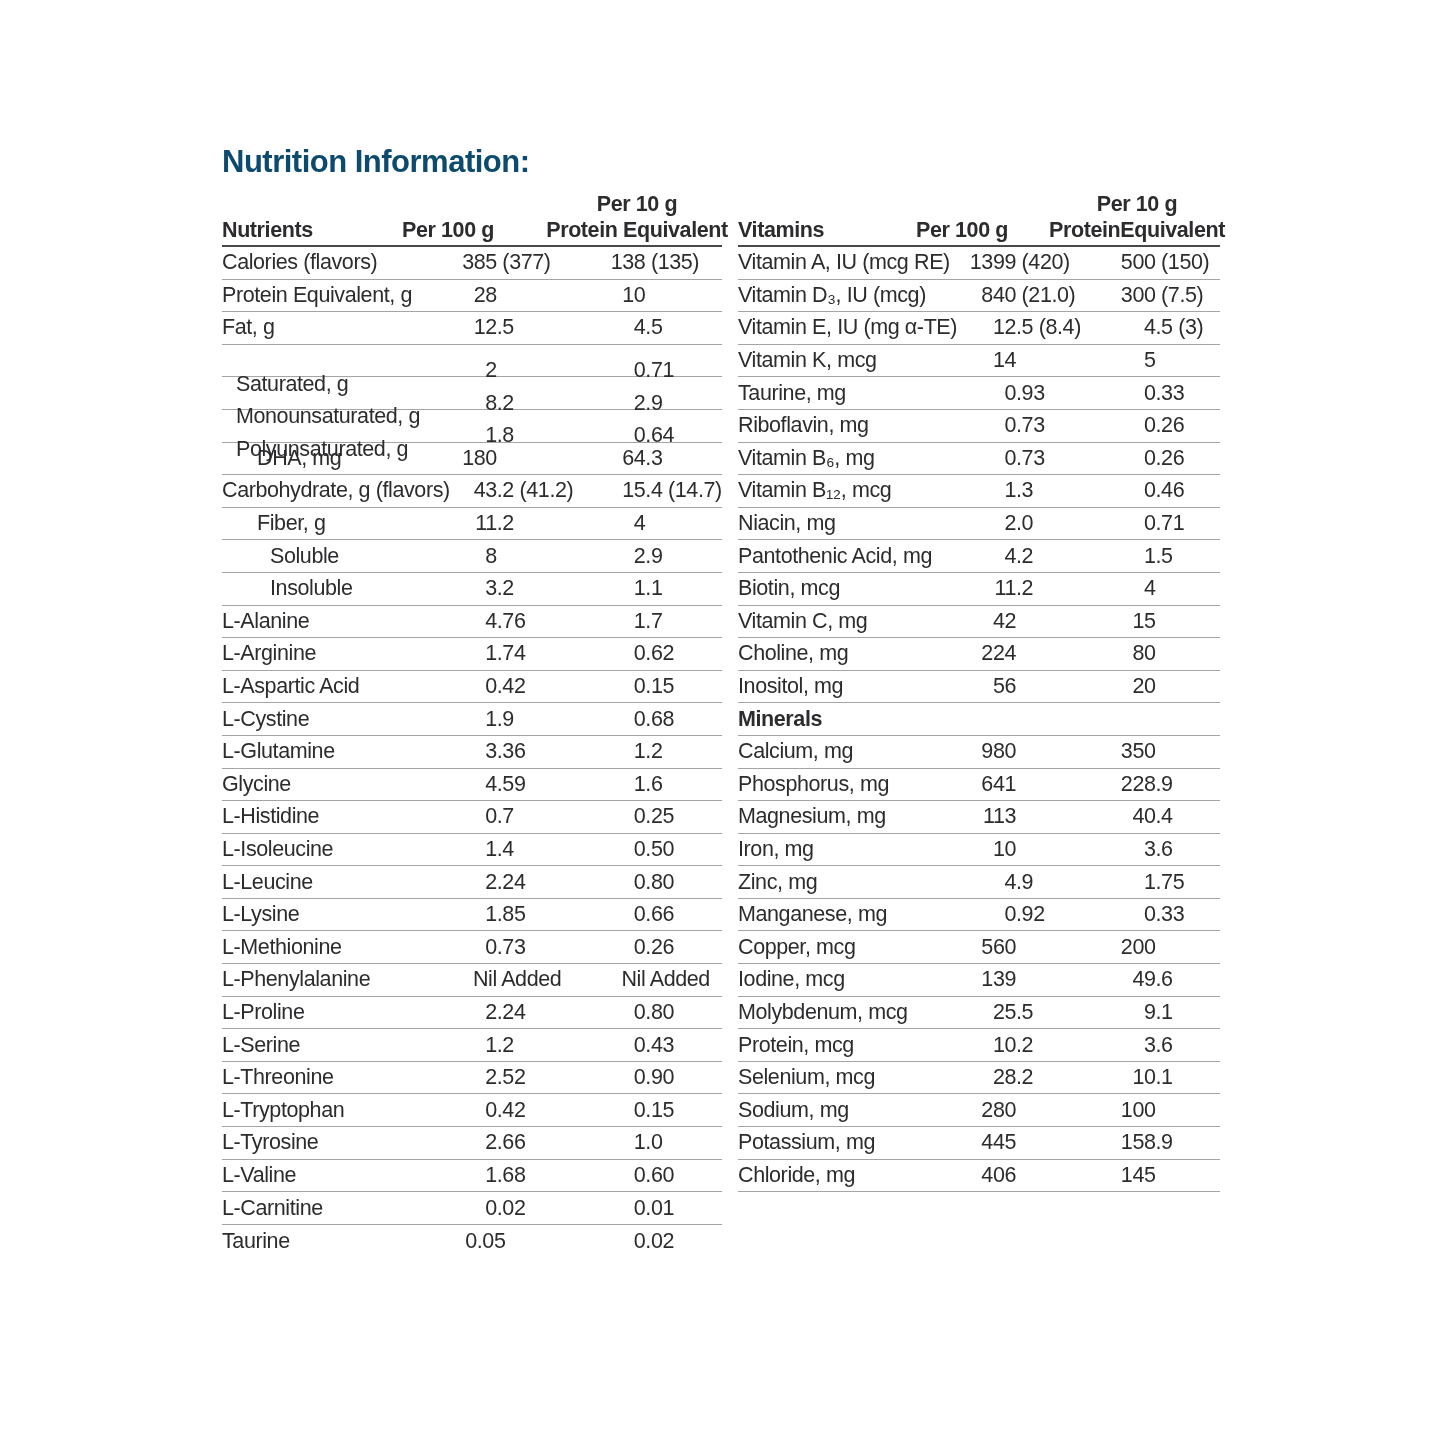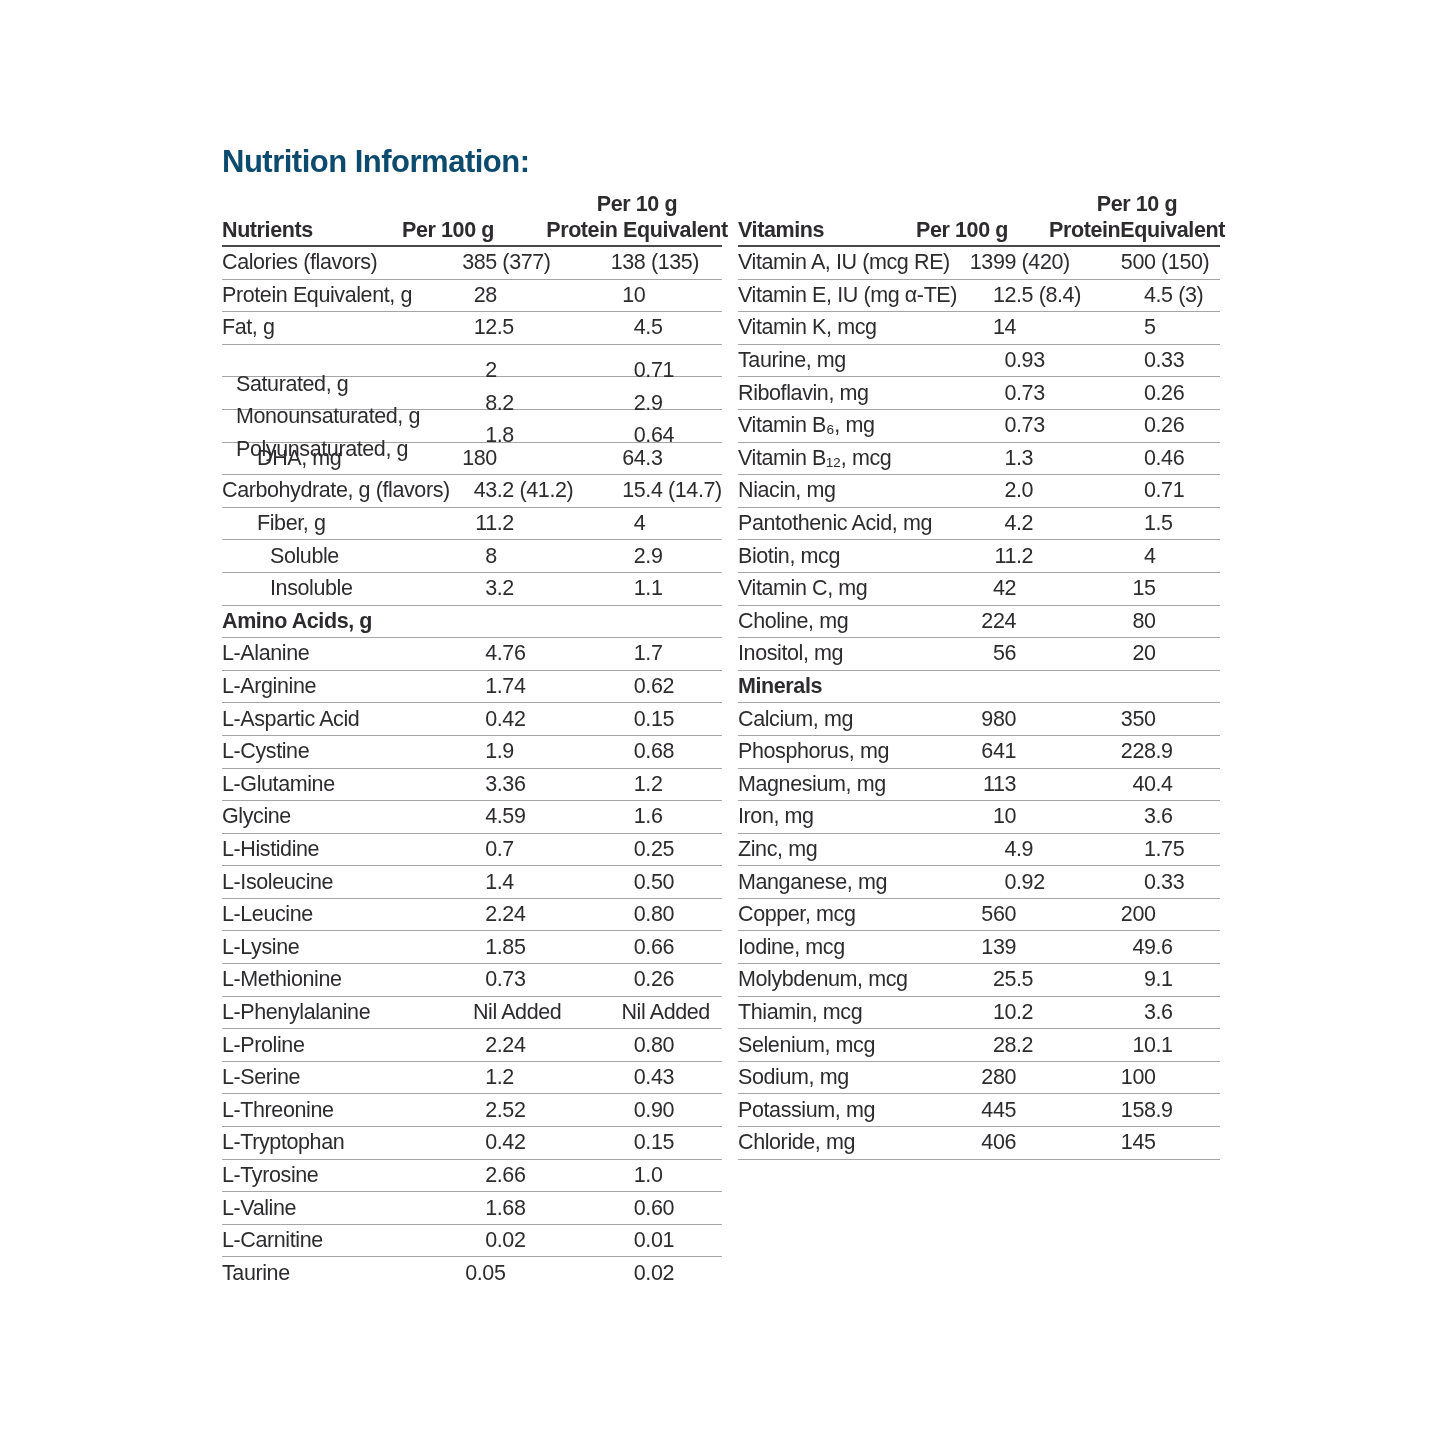--- a/index.html
+++ b/index.html
@@ -184,25 +184,20 @@
           <span class="lbl">Insoluble</span>
           <span class="v v1">
             <span class="i">3</span>
             <span class="r">.2</span>
           </span>
           <span class="v v2">
             <span class="i">1</span>
             <span class="r">.1</span>
           </span>
         </div>
-        <div class="row ind0 section">
-          <span class="lbl">Amino Acids, g</span>
-          <span class="v v1"></span>
-          <span class="v v2"></span>
-        </div>
         <div class="row ind0">
           <span class="lbl">L-Alanine</span>
           <span class="v v1">
             <span class="i">4</span>
             <span class="r">.76</span>
           </span>
           <span class="v v2">
             <span class="i">1</span>
             <span class="r">.7</span>
           </span>
@@ -434,20 +429,31 @@
           <span class="v v1">
             <span class="i">1399</span>
             <span class="r"> (420)</span>
           </span>
           <span class="v v2">
             <span class="i">500</span>
             <span class="r"> (150)</span>
           </span>
         </div>
         <div class="row ind0">
+          <span class="lbl">Vitamin D₃, IU (mcg)</span>
+          <span class="v v1">
+            <span class="i">840</span>
+            <span class="r"> (21.0)</span>
+          </span>
+          <span class="v v2">
+            <span class="i">300</span>
+            <span class="r"> (7.5)</span>
+          </span>
+        </div>
+        <div class="row ind0">
           <span class="lbl">Vitamin E, IU (mg α-TE)</span>
           <span class="v v1">
             <span class="i">12</span>
             <span class="r">.5 (8.4)</span>
           </span>
           <span class="v v2">
             <span class="i">4</span>
             <span class="r">.5 (3)</span>
           </span>
         </div>
@@ -670,21 +676,21 @@
           <span class="v v1">
             <span class="i">25</span>
             <span class="r">.5</span>
           </span>
           <span class="v v2">
             <span class="i">9</span>
             <span class="r">.1</span>
           </span>
         </div>
         <div class="row ind0">
-          <span class="lbl">Thiamin, mcg</span>
+          <span class="lbl">Protein, mcg</span>
           <span class="v v1">
             <span class="i">10</span>
             <span class="r">.2</span>
           </span>
           <span class="v v2">
             <span class="i">3</span>
             <span class="r">.6</span>
           </span>
         </div>
         <div class="row ind0">

